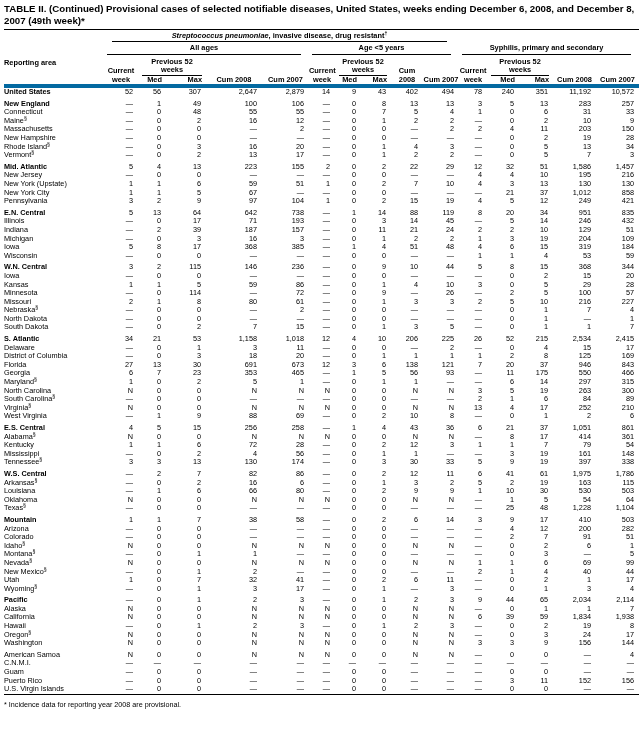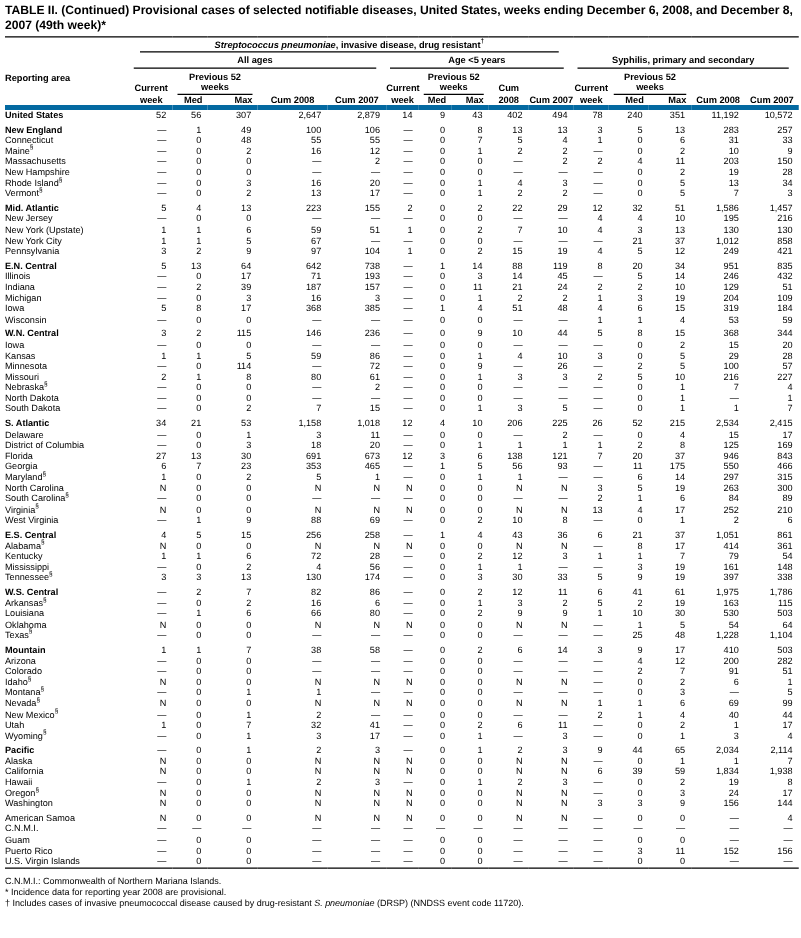--- a/index.html
+++ b/index.html
@@ -1355,18 +1355,16 @@
         </tr>
       </tbody>
     <tfoot>
       <tr>
           <td colspan="16"></td>
         </tr>
     </tfoot>
   </table>
 
   <div id="footnotes">
-      <div class="fn">C.N.M.I.: Commonwealth of Northern Mariana Islands.</div>
       <div class="fn">* Incidence data for reporting year 2008 are provisional.</div>
-      <div class="fn">† Includes cases of invasive pneumococcal disease caused by drug-resistant <i>S. pneumoniae</i> (DRSP) (NNDSS event code 11720).</div>
     </div>
 
 </div>
 
 </body></html>

